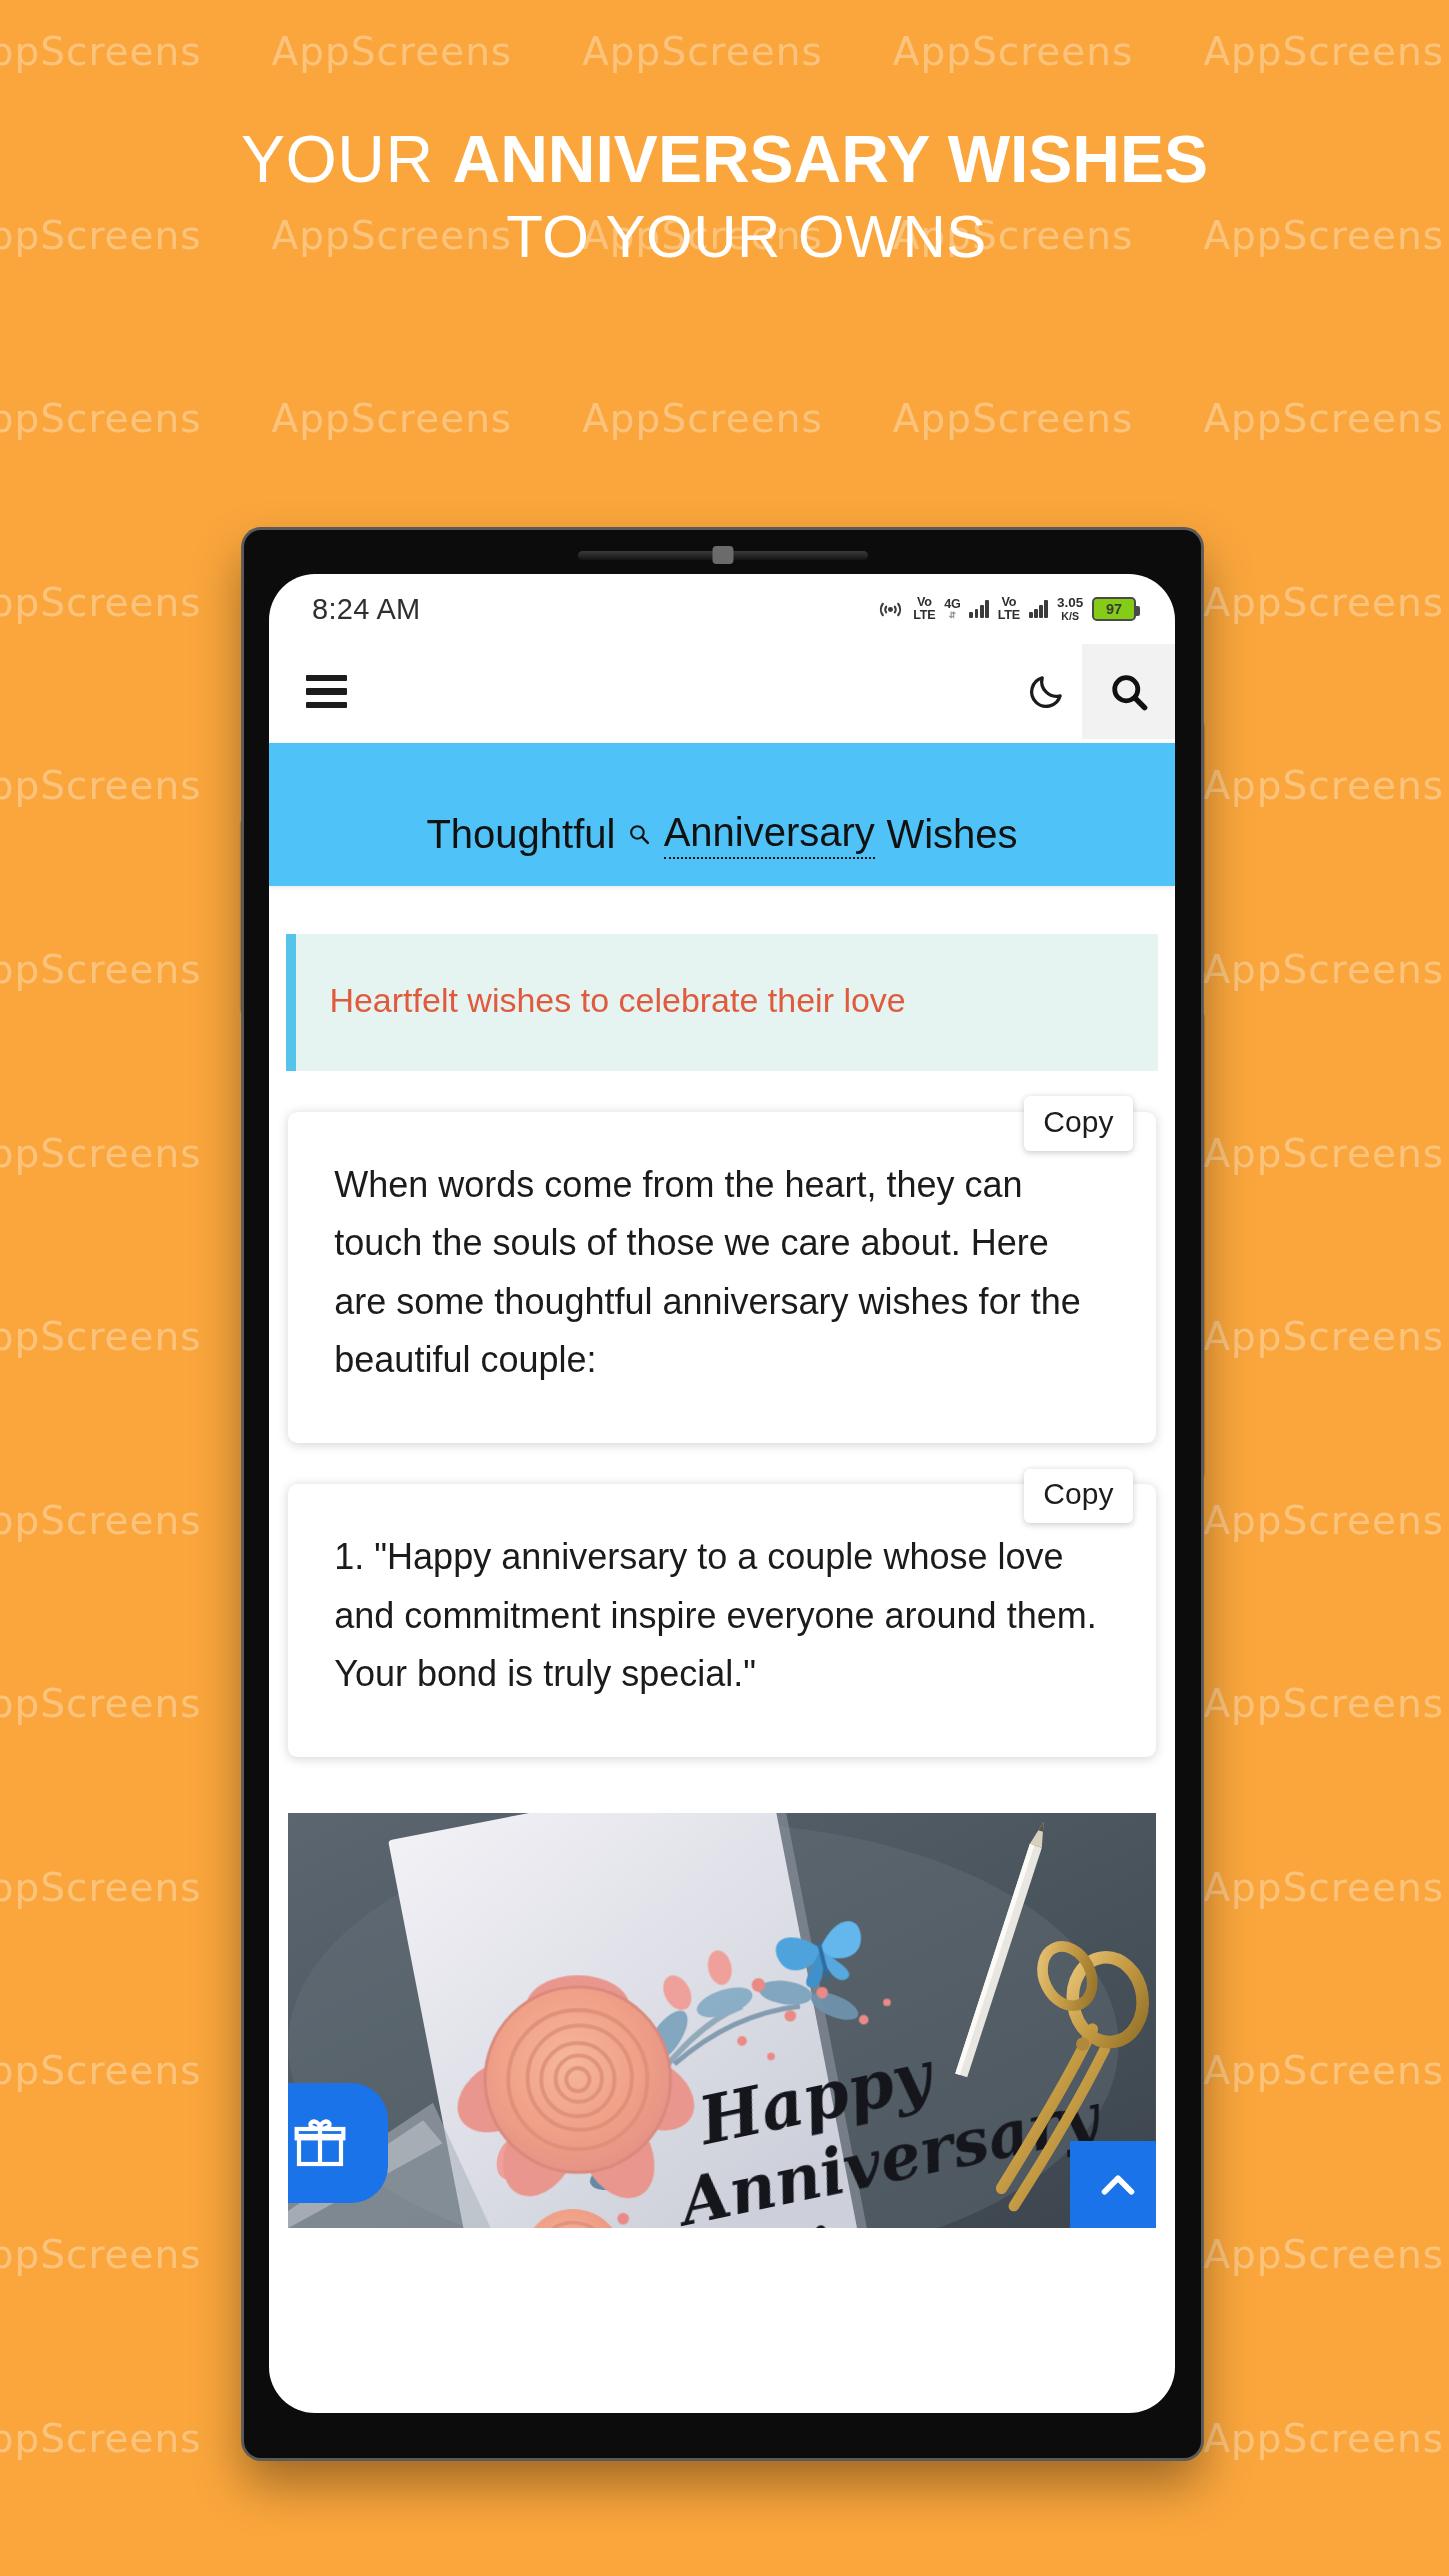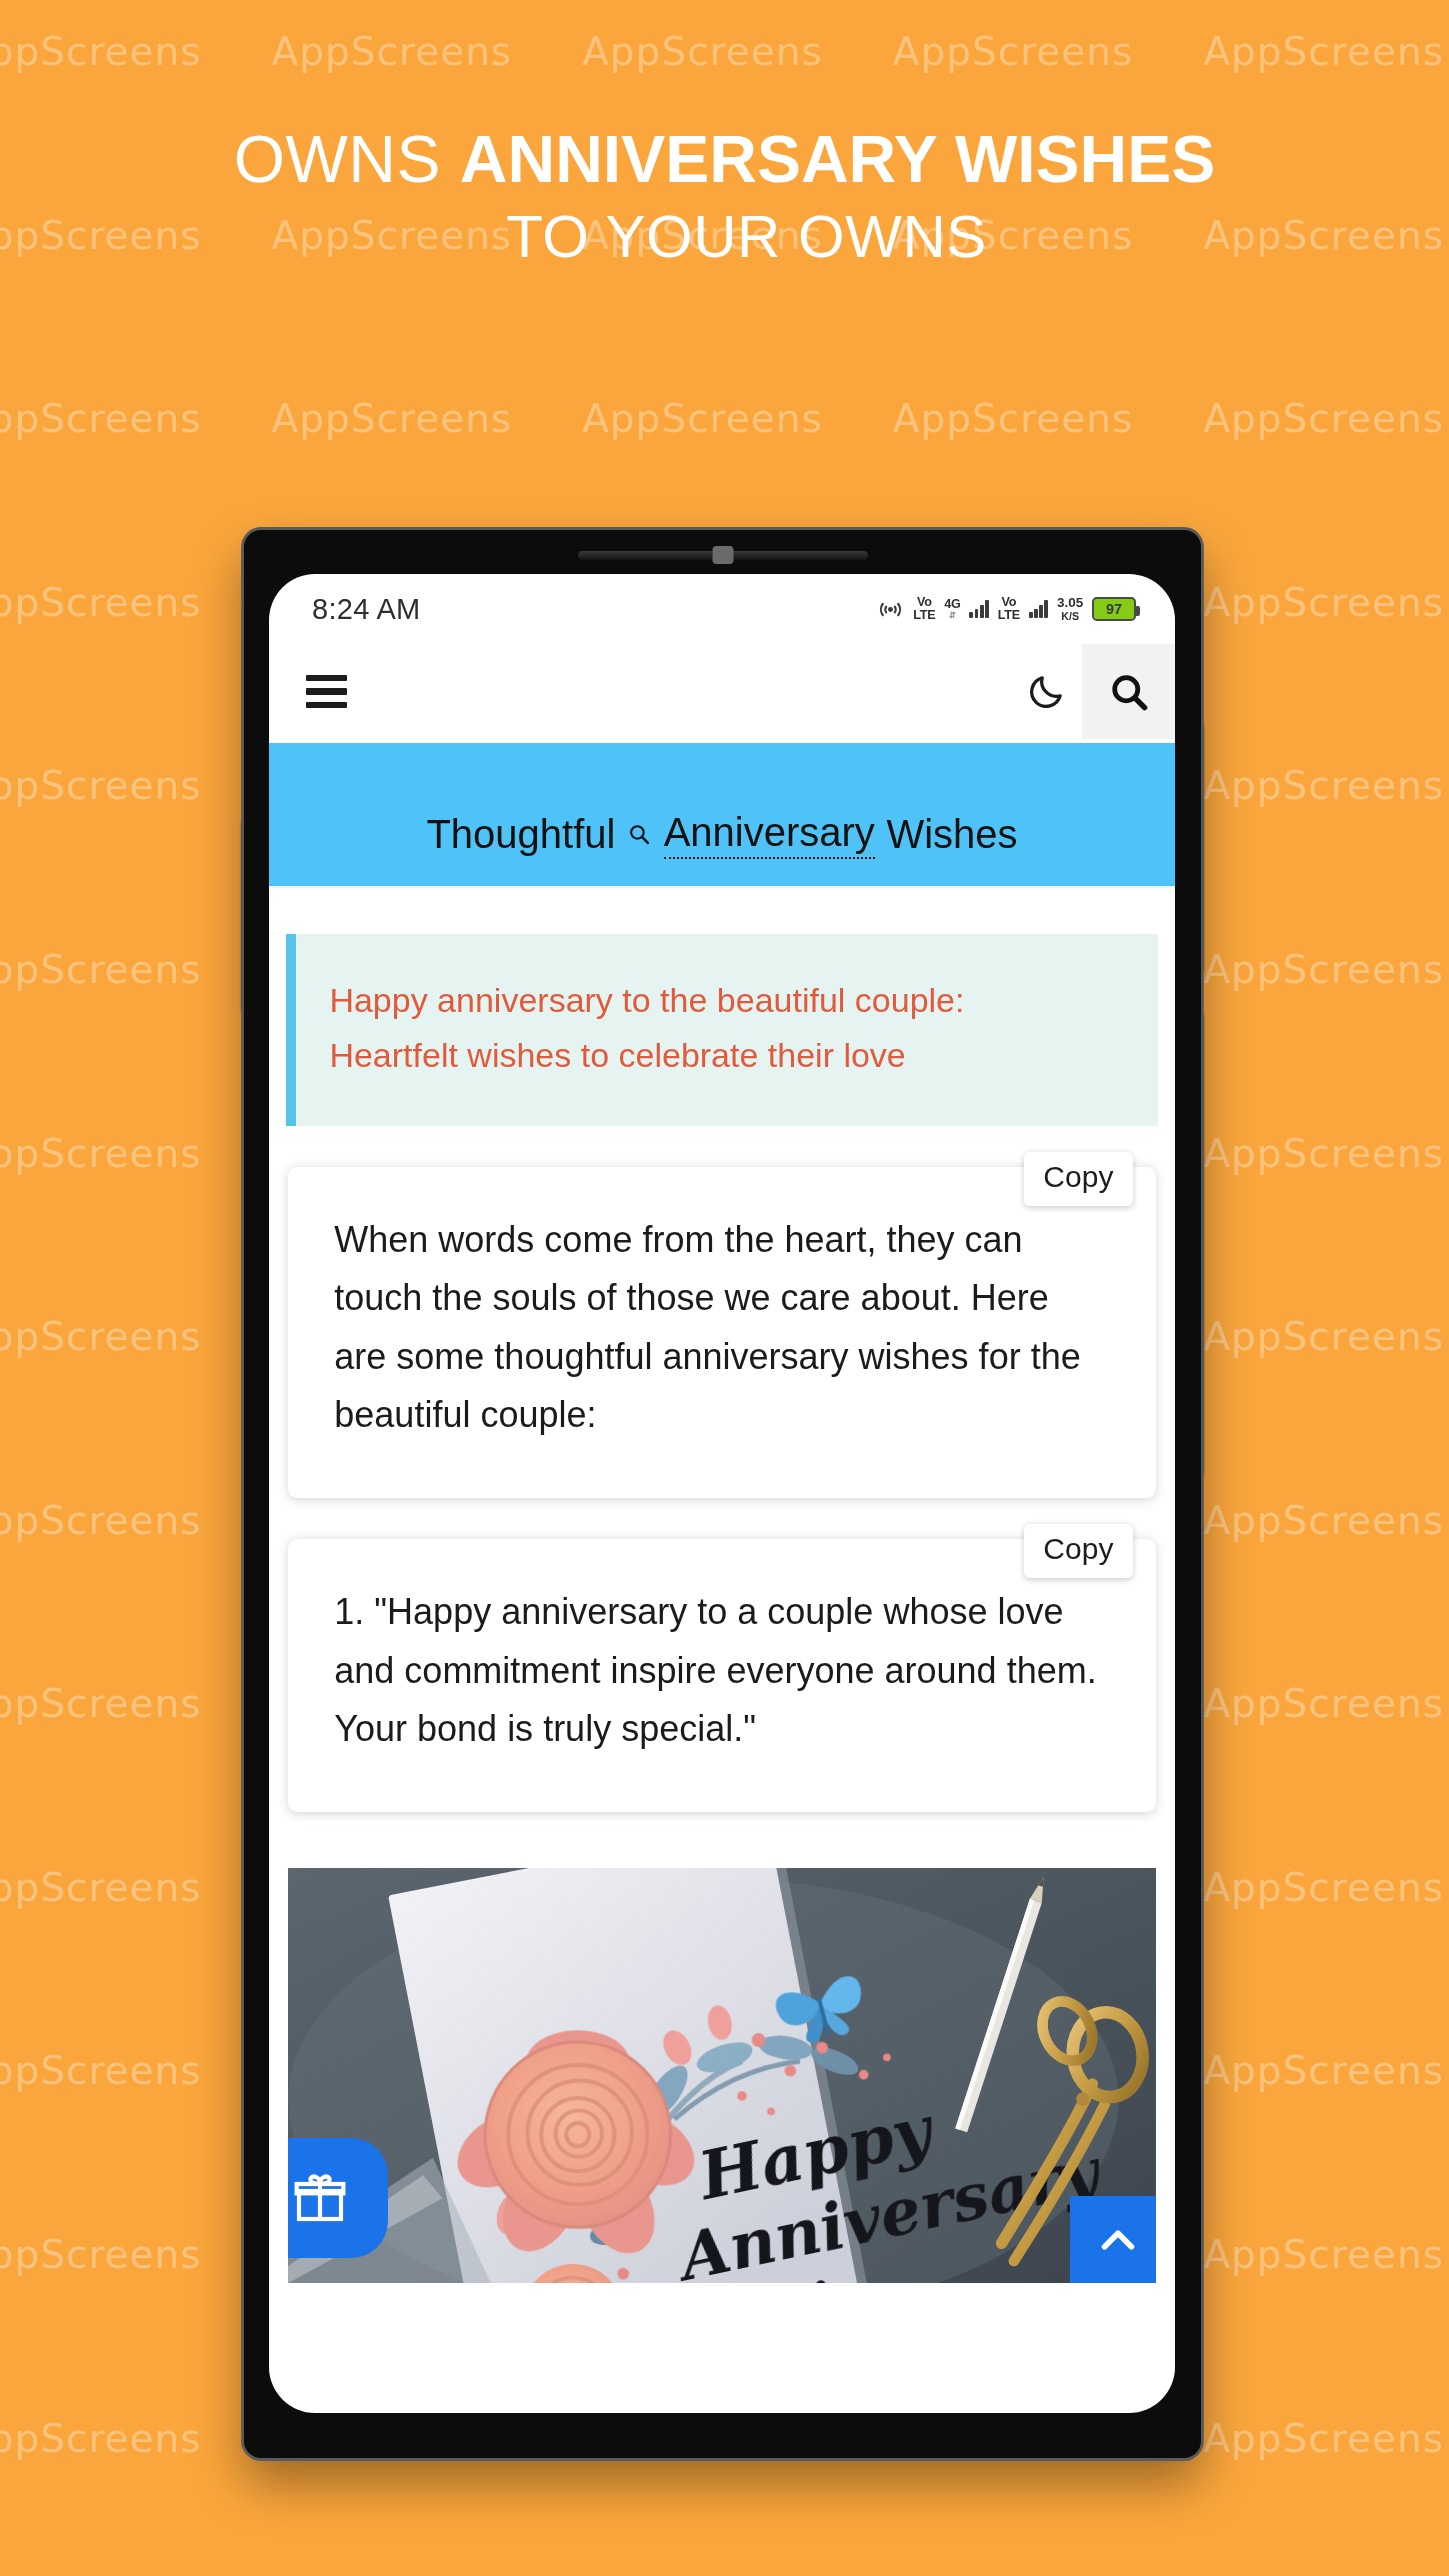--- a/index.html
+++ b/index.html
@@ -320,21 +320,21 @@
       <span class="wm">AppScreens</span>
       <span class="wm">AppScreens</span>
       <span class="wm">AppScreens</span>
       <span class="wm">AppScreens</span>
       <span class="wm">AppScreens</span>
     </div>
   </div>
 
 <div id="headline">
   <div class="l1">
-    <span class="thin">OWNS </span><span class="bold">ANNIVERSARY WISHES</span>
+    <span class="thin">YOUR </span><span class="bold">ANNIVERSARY WISHES</span>
   </div>
   <div class="l2">TO YOUR OWNS</div>
 </div>
 
 <div id="phone">
   <div class="rail left"></div>
   <div class="rail right"></div>
   <div class="btn-side r1"></div>
   <div class="btn-side r2"></div>
   <div class="btn-side l1"></div>
@@ -422,21 +422,20 @@
                 <circle cx="10" cy="10" r="6" fill="none" stroke="#111" stroke-width="2"></circle>
                 <line x1="14.6" y1="14.6" x2="20" y2="20" stroke="#111" stroke-width="2.4" stroke-linecap="round"></line>
               </svg>
             </span>
             <span class="dotted">Anniversary</span>
             <span>Wishes</span>
           </div>
         </div>
 
         <div id="intro">
-          <p>Happy anniversary to the beautiful couple:</p>
           <p>Heartfelt wishes to celebrate their love</p>
         </div>
 
         <div class="card">
           <div class="copy-btn">Copy</div>
           <p>When words come from the heart, they can touch the souls of those we care about. Here are some thoughtful anniversary wishes for the beautiful couple:</p>
         </div>
 
         <div class="card">
           <div class="copy-btn">Copy</div>

